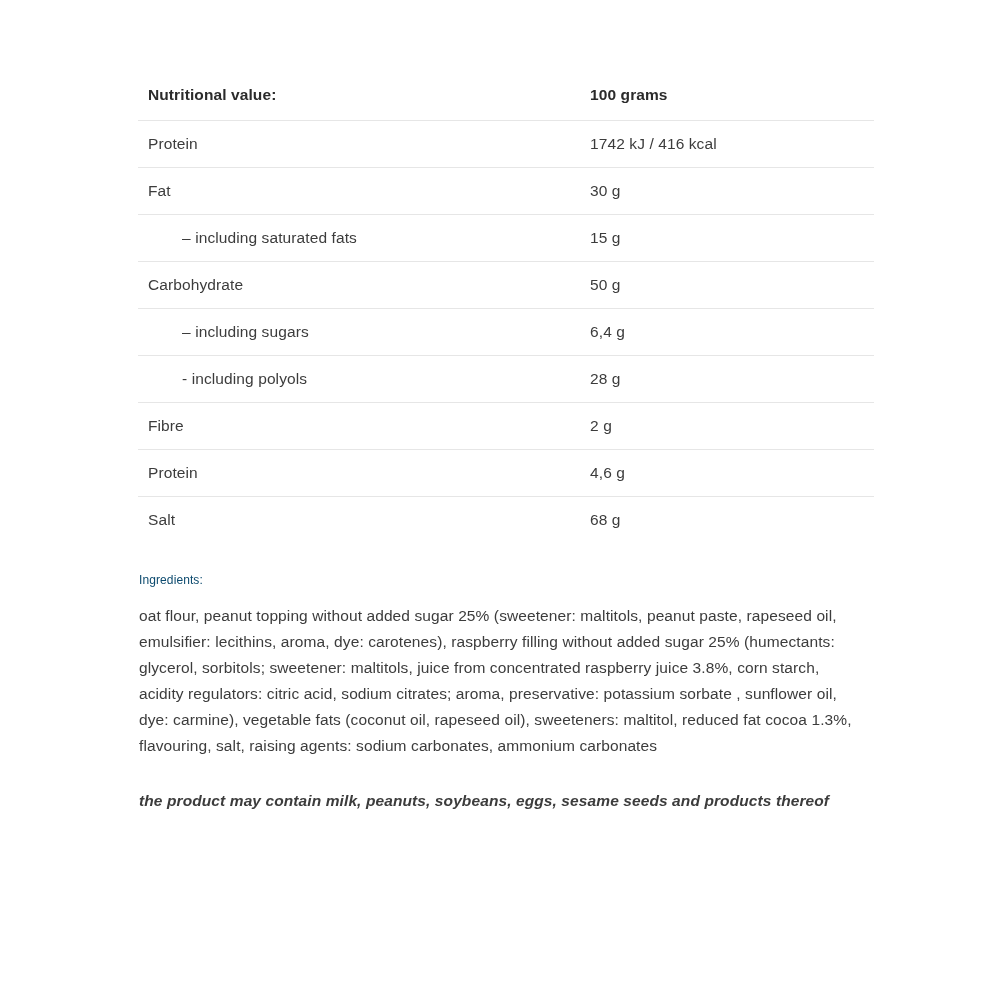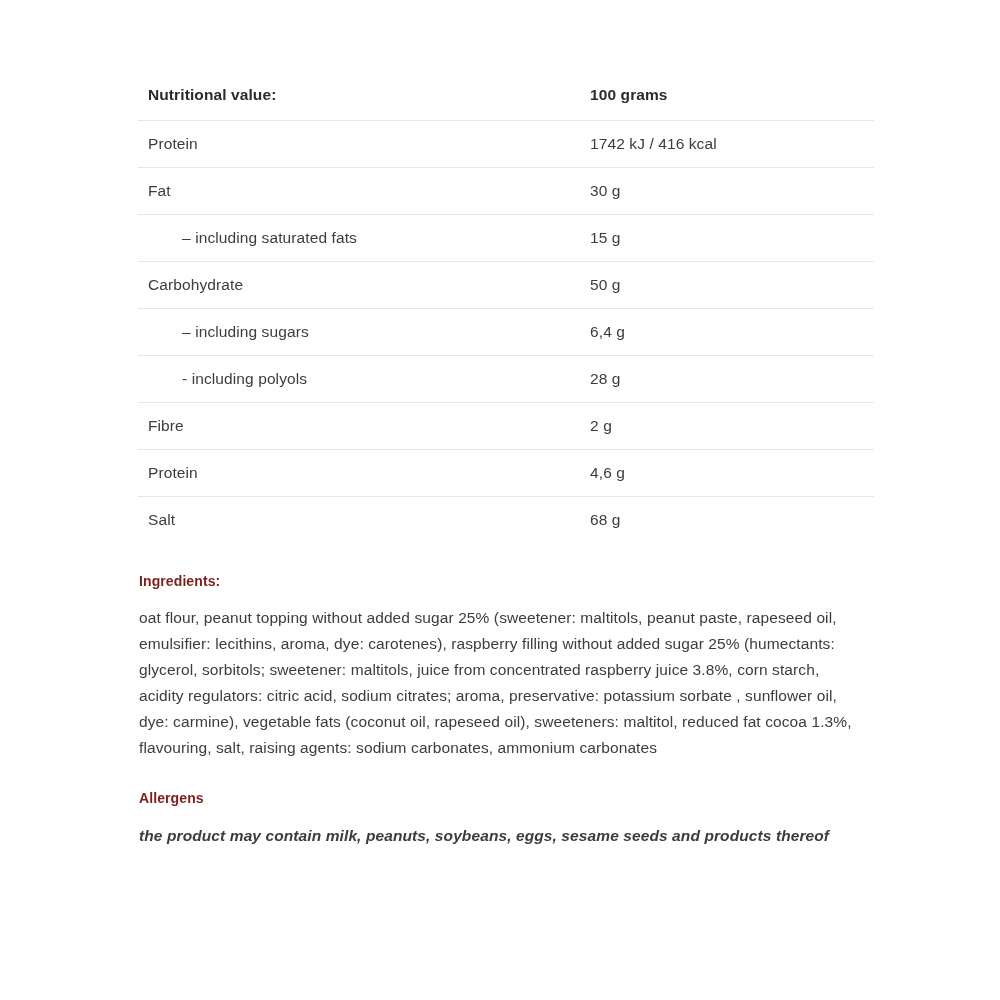--- a/index.html
+++ b/index.html
@@ -74,23 +74,23 @@
   .nutrition-table tbody td.cell-label { padding-left: 10px; }
   .nutrition-table tbody td.cell-label.indent { padding-left: 44px; }
   .nutrition-table tbody td.cell-value { padding-left: 2px; }
 
   
   .section {
     margin-top: 30px;
   }
 
   .section-heading {
-    font-size: 14px;
-    font-weight: bold;
-    color: #7f1d1d;
+    font-size: 12px;
+    font-weight: normal;
+    color: #0c4a6e;
     letter-spacing: 0.1px;
     margin: 0 0 16px 1px;
   }
 
   .body-text {
     font-size: 15.5px;
     line-height: 26px;
     color: #3c3c3c;
     letter-spacing: 0.1px;
     margin: 0 0 0 1px;
@@ -164,18 +164,17 @@
           </tr>
         </tbody>
     </table>
 
     <div class="section">
       <div class="section-heading">Ingredients:</div>
       <p class="body-text">oat flour, peanut topping without added sugar 25% (sweetener: maltitols, peanut paste, rapeseed oil, emulsifier: lecithins, aroma, dye: carotenes), raspberry filling without added sugar 25% (humectants: glycerol, sorbitols; sweetener: maltitols, juice from concentrated raspberry juice 3.8%, corn starch, acidity regulators: citric acid, sodium citrates; aroma, preservative: potassium sorbate , sunflower oil, dye: carmine), vegetable fats (coconut oil, rapeseed oil), sweeteners: maltitol, reduced fat cocoa 1.3%, flavouring, salt, raising agents: sodium carbonates, ammonium carbonates</p>
     </div>
 
     <div class="section allergens-section">
-      <div class="section-heading allergens-heading">Allergens</div>
       <p class="body-text allergens-text">the product may contain milk, peanuts, soybeans, eggs, sesame seeds and products thereof</p>
     </div>
 
   </div>
 </div>
 
 </body></html>

